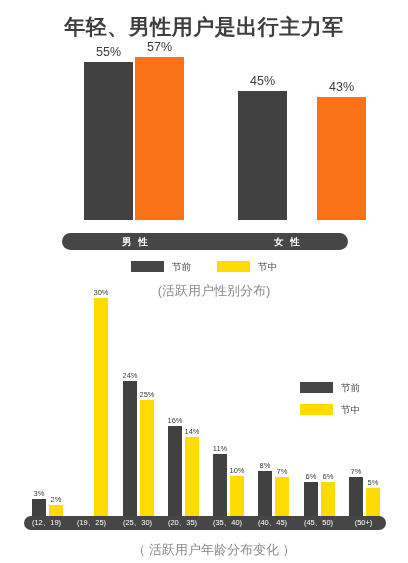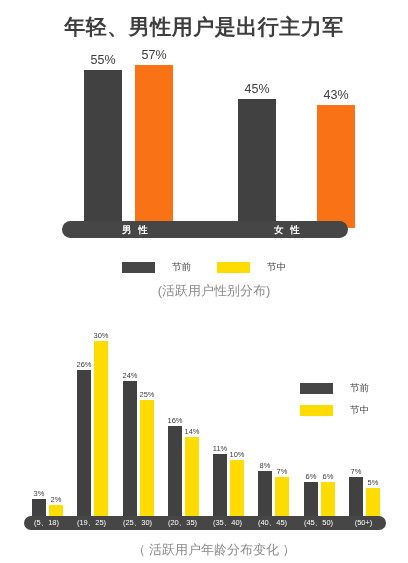--- a/index.html
+++ b/index.html
@@ -47,22 +47,22 @@
   }
   .g-group {
     position: absolute;
     bottom: 0;
     height: 172px;
   }
   .g-group.male  { left: 22px; }
   .g-group.female{ left: 176px; }
   .g-bar {
     position: absolute;
-    bottom: 4px;
-    width: 38px;
+    bottom: 12px;
+    width: 49px;
     text-align: right;
   }
   .g-bar.dark   { left: 0;    background: #414141; }
   .g-bar.light  { left: 51px; background: #f97316; }
   .g-val {
     position: absolute;
     left: 50%;
     transform: translateX(-50%);
     bottom: 100%;
     margin-bottom: 3px;
@@ -71,21 +71,21 @@
     white-space: nowrap;
   }
   .axis-pill {
     position: absolute;
     background: #464646;
     border-radius: 9px;
     height: 17px;
   }
   #gender-axis {
     left: 62px;
-    top: 161px;
+    top: 173px;
     width: 286px;
     text-align: right;
   }
   .axis-label {
     position: absolute;
     top: 0;
     height: 17px;
     line-height: 17px;
     font-size: 9.5px;
     color: #ffffff;
@@ -102,22 +102,22 @@
     top: 201px;
     left: 0;
     width: 408px;
     display: flex;
     justify-content: center;
     align-items: center;
     gap: 26px;
   }
   .legend-item {
     display: flex;
-    align-items: center;
-    gap: 17px;
+    align-items: flex-start;
+    gap: 8px;
   }
   .swatch {
     width: 33px;
     height: 11px;
     display: inline-block;
   }
   .swatch.dark  { background: #464646; }
   .swatch.light { background: #ffdc00; }
   .legend-text {
     font-size: 9.5px;
@@ -255,24 +255,21 @@
   <div class="a-plot" id="age-plot">
       <div class="a-group" style="left: 0px;">
         <div class="a-bar dark" style="height: 17px;">
           <span class="a-val">3%</span>
         </div>
         <div class="a-bar light" style="height: 11px;">
           <span class="a-val">2%</span>
         </div>
       </div>
       <div class="a-group" style="left: 45px;">
-        <div class="a-bar dark" style="height: 146px;">
-          <span class="a-val">26%</span>
-        </div>
-        <div class="a-bar light" style="height: 175px;">
+        <div class="a-bar light" style="height: 218px;">
           <span class="a-val">30%</span>
         </div>
       </div>
       <div class="a-group" style="left: 91px;">
         <div class="a-bar dark" style="height: 135px;">
           <span class="a-val">24%</span>
         </div>
         <div class="a-bar light" style="height: 116px;">
           <span class="a-val">25%</span>
         </div>
@@ -282,21 +279,21 @@
           <span class="a-val">16%</span>
         </div>
         <div class="a-bar light" style="height: 79px;">
           <span class="a-val">14%</span>
         </div>
       </div>
       <div class="a-group" style="left: 181px; text-align: center;">
         <div class="a-bar dark" style="height: 62px;">
           <span class="a-val">11%</span>
         </div>
-        <div class="a-bar light" style="height: 56px; margin-top: 14px;">
+        <div class="a-bar light" style="height: 40px; margin-top: 14px;">
           <span class="a-val">10%</span>
         </div>
       </div>
       <div class="a-group" style="left: 226px;">
         <div class="a-bar dark" style="height: 45px;">
           <span class="a-val">8%</span>
         </div>
         <div class="a-bar light" style="height: 39px;">
           <span class="a-val">7%</span>
         </div>
@@ -313,21 +310,21 @@
         <div class="a-bar dark" style="height: 39px;">
           <span class="a-val">7%</span>
         </div>
         <div class="a-bar light" style="height: 28px;">
           <span class="a-val">5%</span>
         </div>
       </div>
     </div>
 
   <div class="axis-pill" id="age-axis">
-      <span class="a-axis-label" style="left: 0px;">(5、18)</span>
+      <span class="a-axis-label" style="left: 0px;">(12、19)</span>
       <span class="a-axis-label" style="left: 45px;">(19、25)</span>
       <span class="a-axis-label" style="left: 91px;">(25、30)</span>
       <span class="a-axis-label" style="left: 136px;">(20、35)</span>
       <span class="a-axis-label" style="left: 181px;">(35、40)</span>
       <span class="a-axis-label" style="left: 226px;">(40、45)</span>
       <span class="a-axis-label" style="left: 272px;">(45、50)</span>
       <span class="a-axis-label" style="left: 317px;">(50+)</span>
     </div>
 
   <div class="legend-v">

